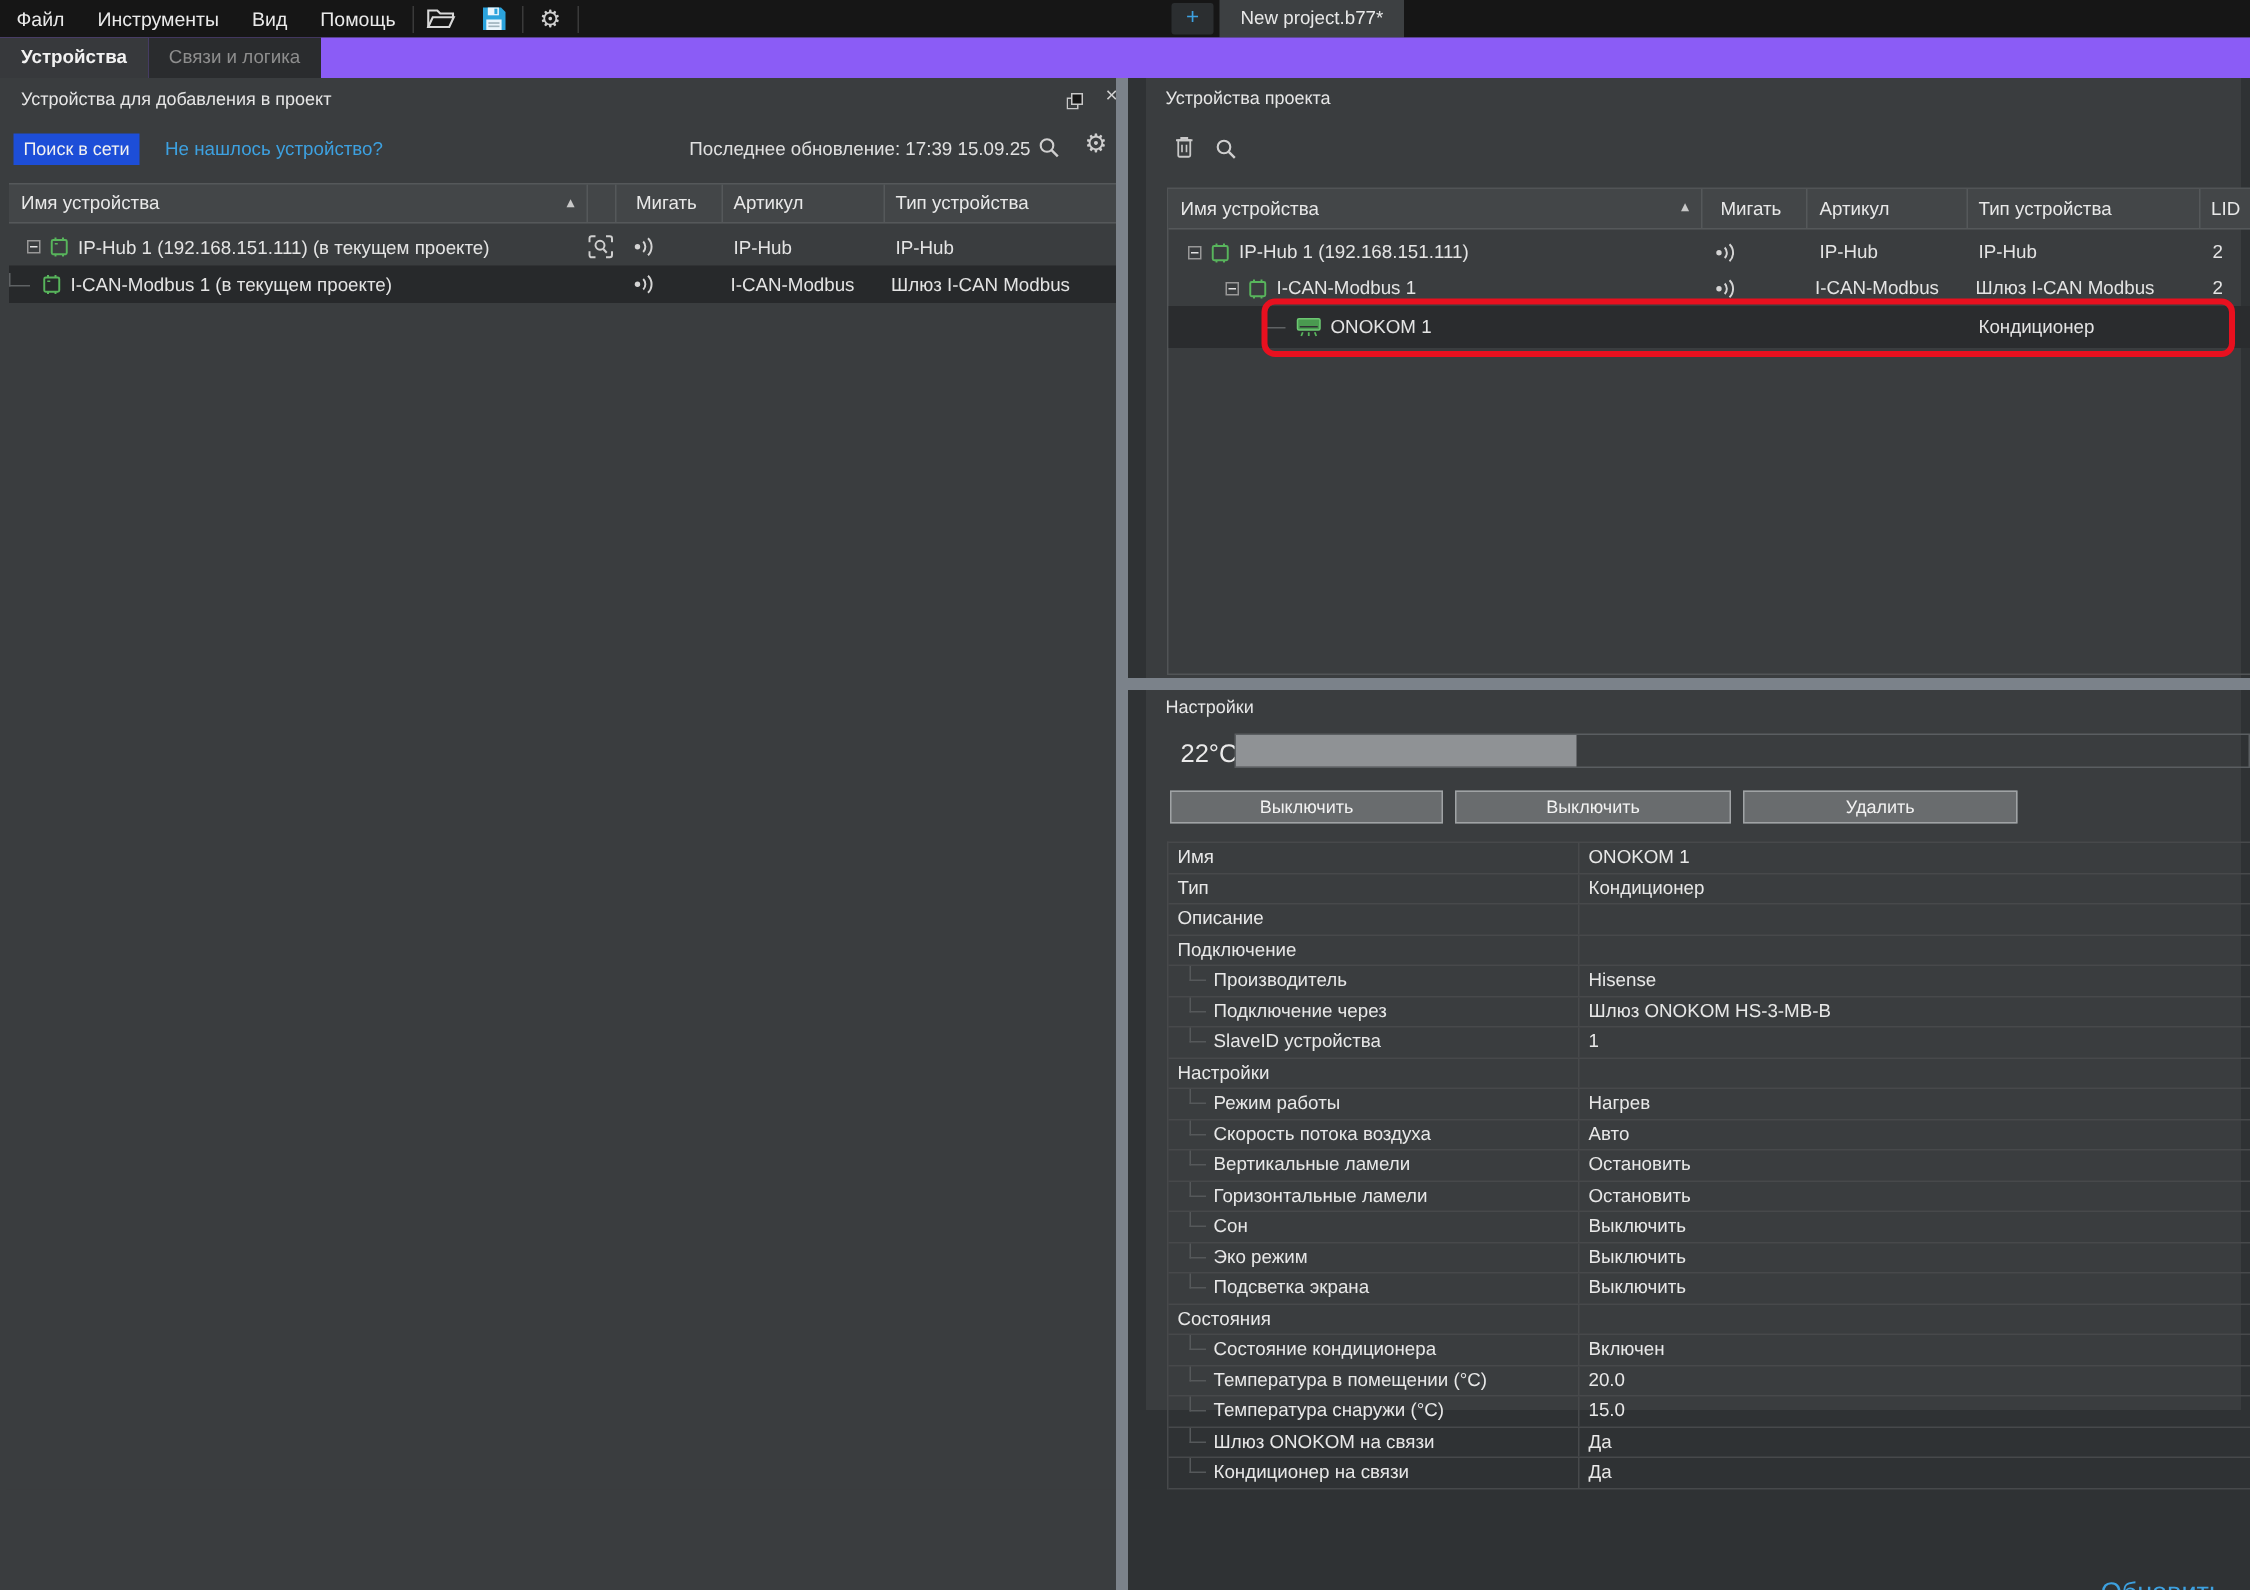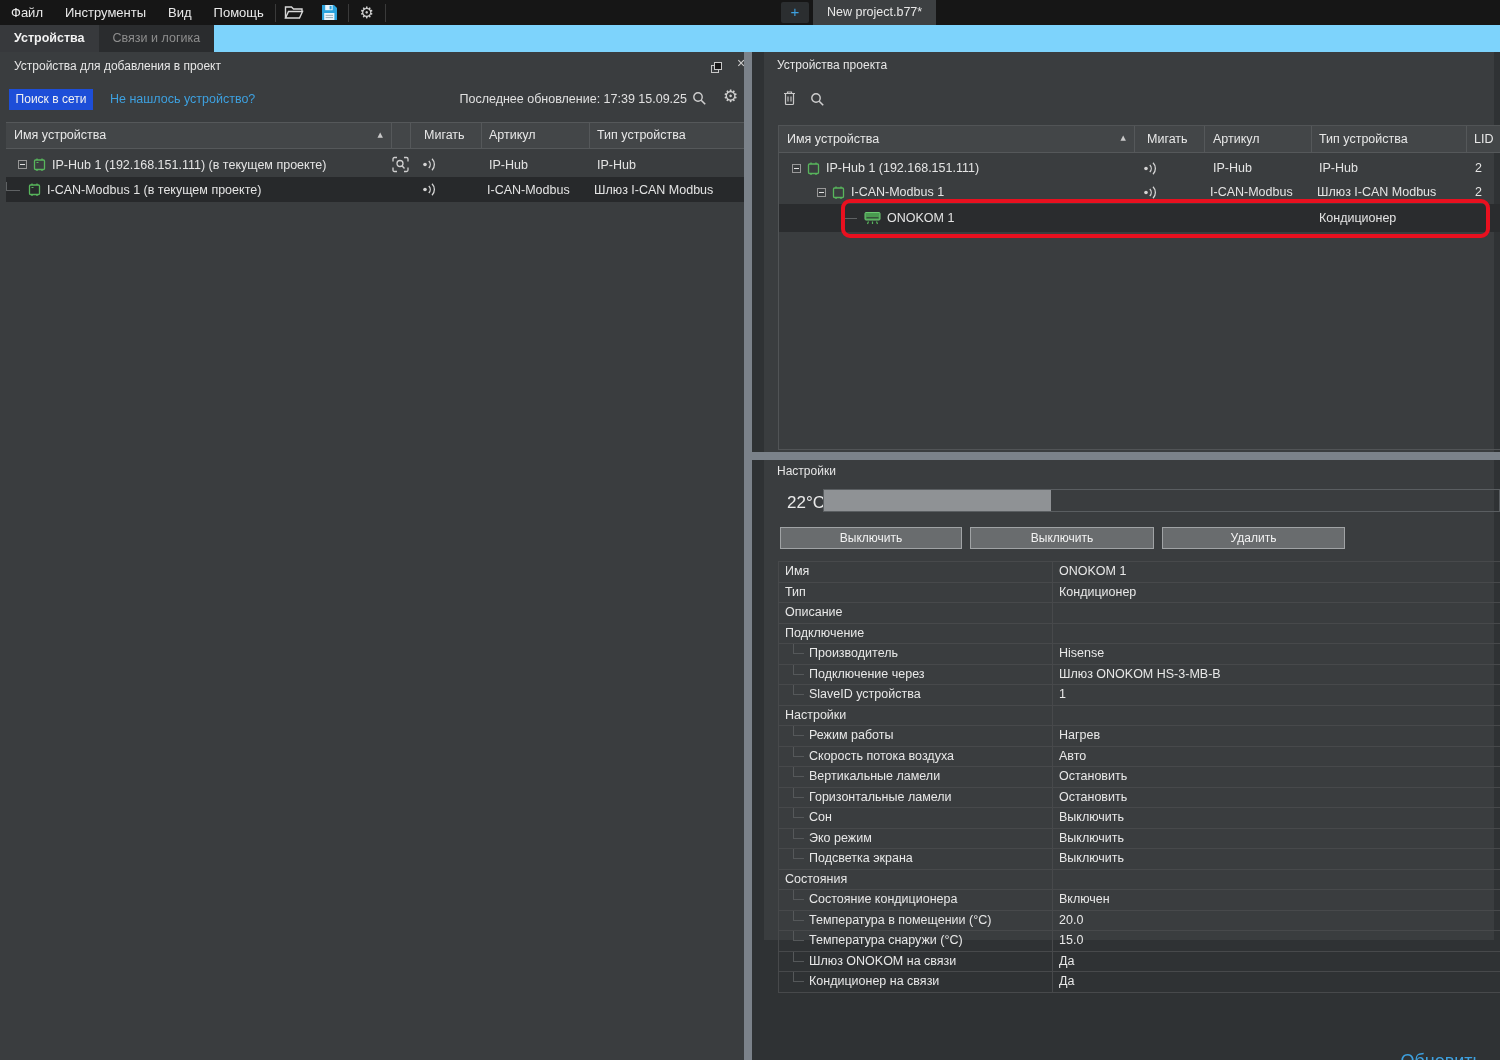--- a/index.html
+++ b/index.html
@@ -14,21 +14,21 @@
   
   .topbar { position:absolute; top:0; left:0; width:1500px; height:25px; background:#161616; display:flex; align-items:center; }
   .menu-item { padding:0 11px; height:25px; line-height:25px; font-size:13px; color:#eaeaea; cursor:default; }
   .tb-icon { width:36px; height:25px; display:flex; align-items:center; justify-content:center; }
   .tb-sep { width:1px; height:18px; background:#3a3a3a; }
   .gear-glyph { font-family:"DejaVu Sans",sans-serif; font-size:16px; color:#cfcfcf; line-height:1; }
   .plus-btn { position:absolute; left:781px; top:2px; width:28px; height:21px; background:#2b2e30; border-radius:2px; color:#3da1e0; font-size:15px; text-align:center; line-height:20px; }
   .project-tab { position:absolute; left:813px; top:0; height:25px; padding:0 14px; background:#3d4042; font-size:12.5px; line-height:25px; color:#e8e8e8; }
 
   
-  .tabstrip { position:absolute; top:25px; left:0; width:1500px; height:27px; background:#7dd3fc; display:flex; }
+  .tabstrip { position:absolute; top:25px; left:0; width:1500px; height:27px; background:#8b5cf6; display:flex; }
   .tab { height:27px; line-height:27px; padding:0 14px; font-size:12.5px; }
   .tab.active { background:#37393c; color:#f2f2f2; font-weight:bold; }
   .tab.inactive { background:#2a2c2e; color:#8e8e8e; }
 
   
   .left-panel { position:absolute; top:52px; left:4px; width:744px; height:941px; background:#3a3d3f; }
   .panel-title { position:absolute; left:10px; top:7px; font-size:12px; color:#e6e6e6; }
   .lp-float { position:absolute; left:707px; top:10px; }
   .lp-close { position:absolute; left:733px; top:4px; font-size:14px; color:#cfcfcf; line-height:1; }
   .lp-search-btn { position:absolute; left:5px; top:37px; width:84px; height:21px; background:#1d4ed8; color:#f2f2f2; font-size:12px; text-align:center; line-height:21px; }

